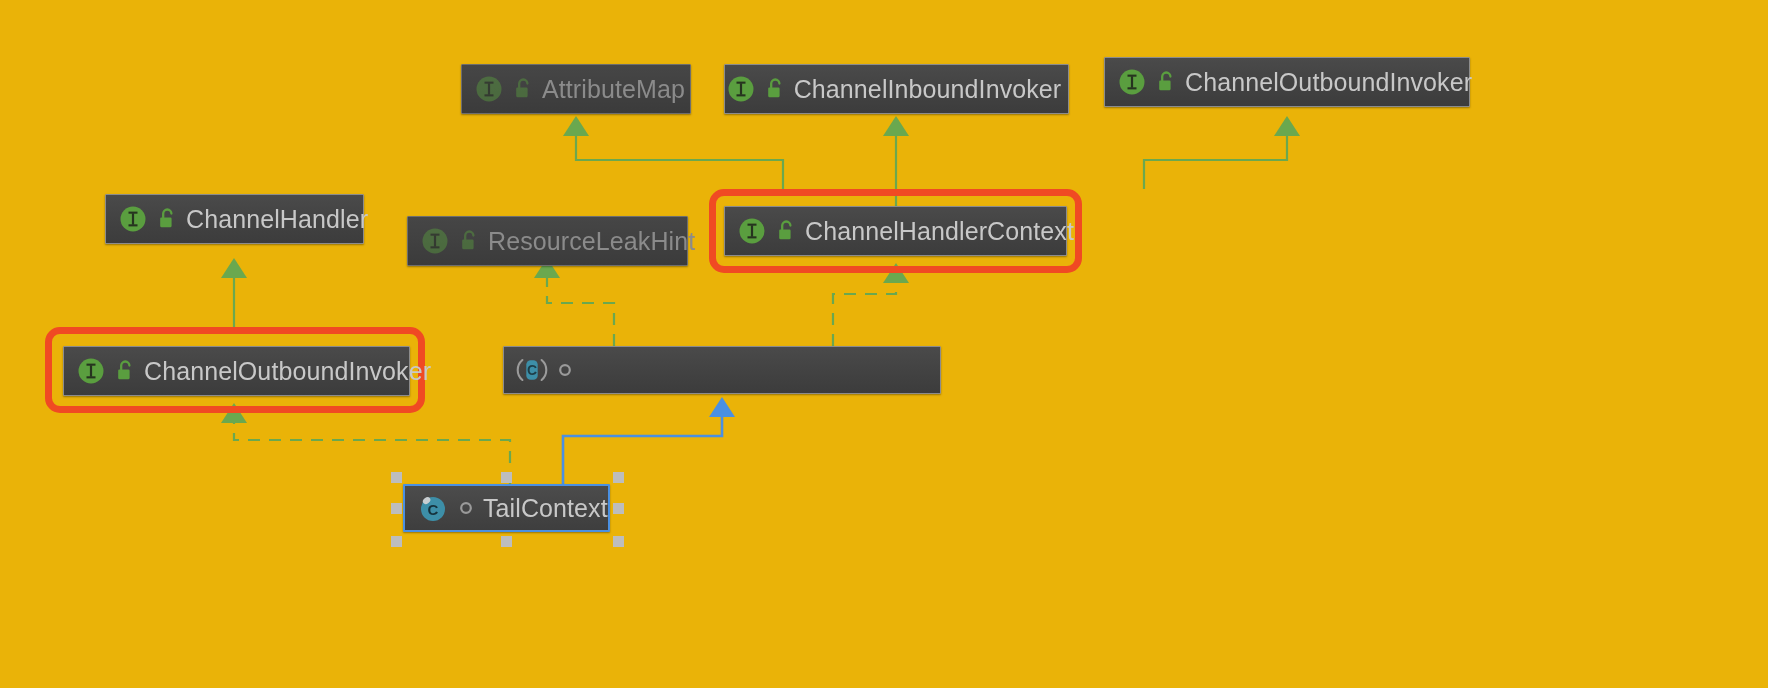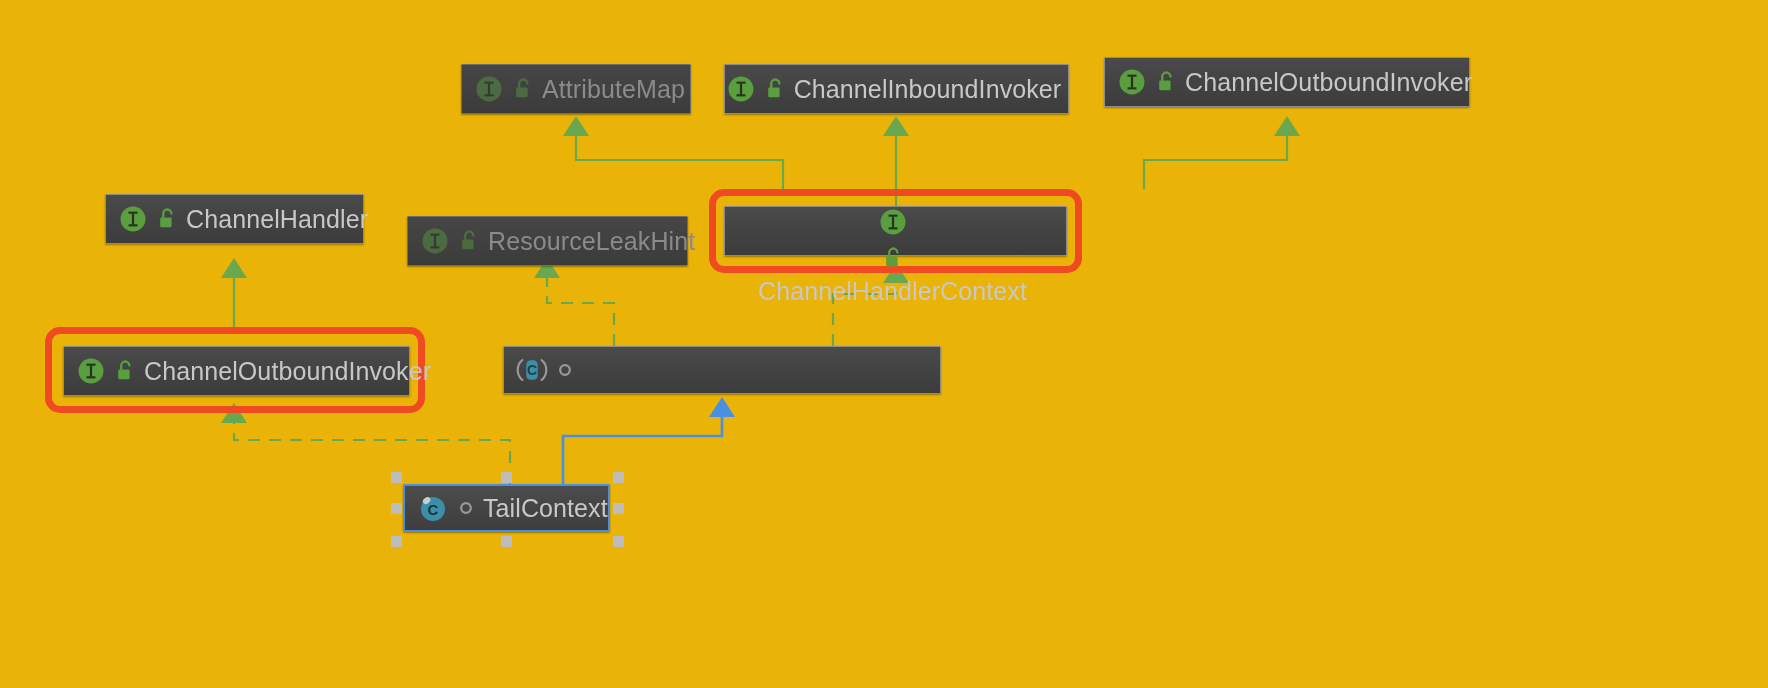--- a/index.html
+++ b/index.html
@@ -213,21 +213,21 @@
     </svg>
         </span>
         <span class="icon lock-icon dim-icon">
     <svg viewBox="0 0 20 24" width="20" height="24">
       <path d="M6.2 10.5 V6.6 a4.1 4.1 0 0 1 8.2 0" fill="none" stroke="#5a9e3f" stroke-width="2.3" stroke-linecap="round"></path>
       <rect x="3.2" y="10.6" width="11.4" height="9.6" rx="1.1" fill="#5a9e3f"></rect>
     </svg>
         </span>
         <span class="node-label">ResourceLeakHint</span>
       </div>
-      <div class="node" style="left: 724px; top: 206px; width: 343px; height: 50px; flex-direction: column;">
+      <div class="node" style="left: 724px; top: 206px; width: 343px; height: 50px;">
         <span class="icon iface-icon">
     <svg viewBox="0 0 30 30" width="30" height="30">
       <circle cx="15" cy="15" r="12.5" fill="#5a9e3f"></circle>
       <g fill="#26331f">
         <rect x="10.5" y="7.6" width="9" height="2.1"></rect>
         <rect x="13.9" y="9.3" width="2.2" height="11.4"></rect>
         <rect x="10.5" y="20.3" width="9" height="2.1"></rect>
       </g>
     </svg>
         </span>

